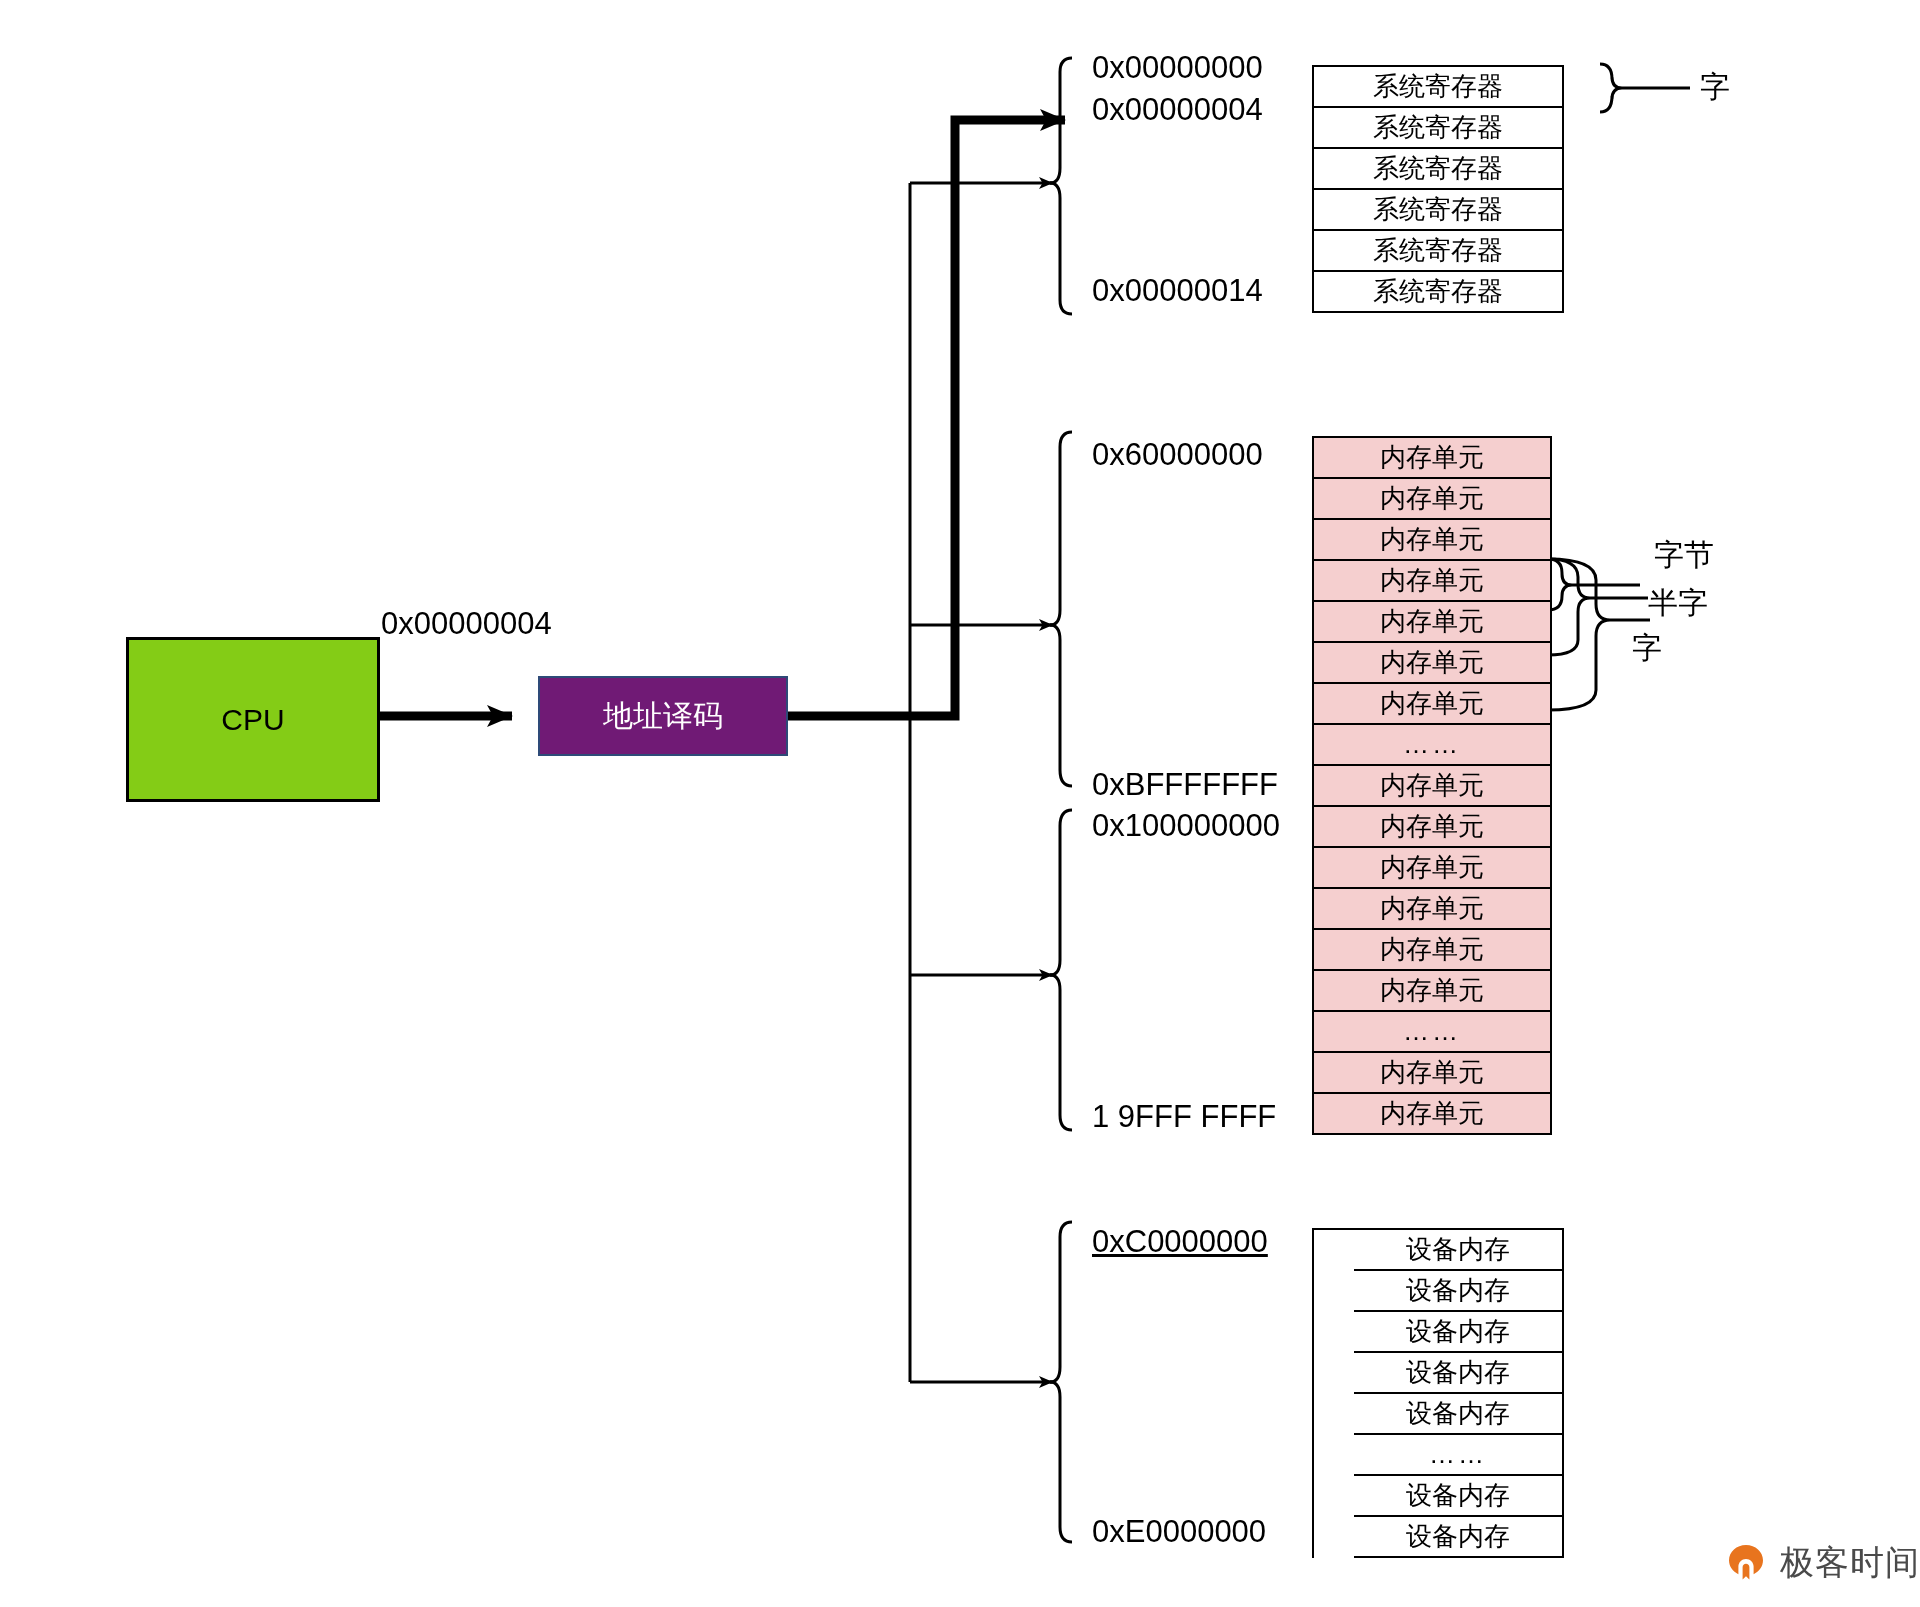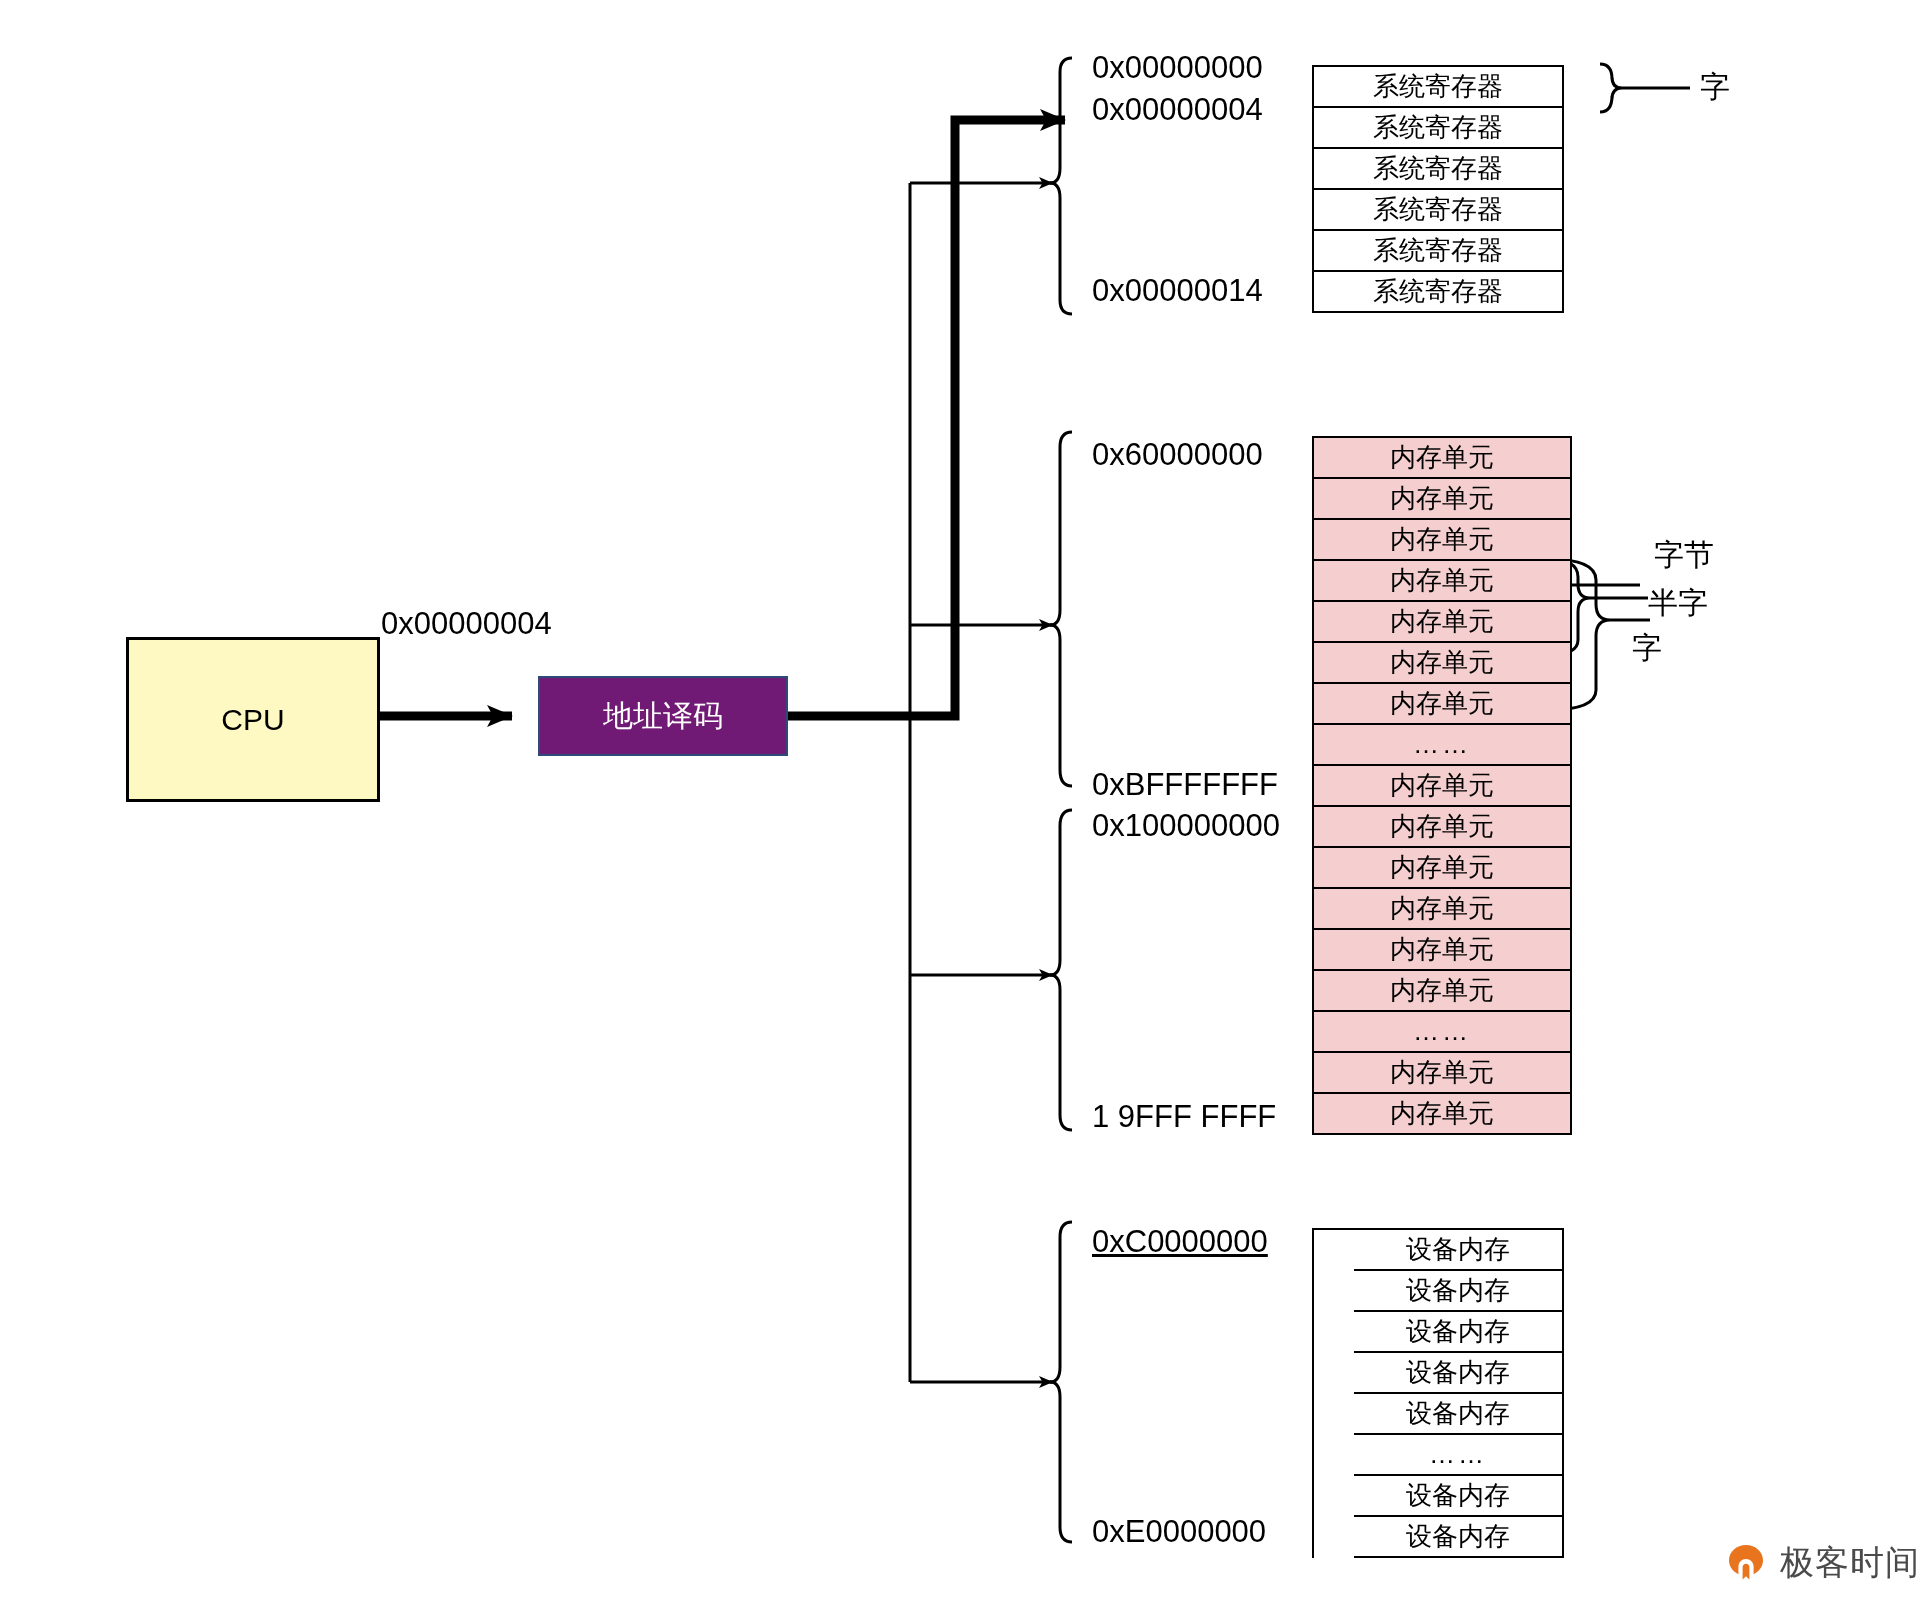--- a/index.html
+++ b/index.html
@@ -31,21 +31,21 @@
     display: flex;
     align-items: center;
     justify-content: center;
     text-align: center;
   }
   #cpu-box {
     left: 126px;
     top: 637px;
     width: 254px;
     height: 165px;
-    background: #fef9c3;
+    background: #84cc16;
     border: 3px solid #000000;
     font-size: 30px;
     color: #000000;
   }
   #decoder-box {
     left: 538px;
     top: 676px;
     width: 250px;
     height: 80px;
     background: #701a75;
@@ -69,21 +69,21 @@
     font-size: 26px;
     color: #000000;
     border-bottom: 2px solid #000000;
     white-space: nowrap;
   }
   .mem-cell.white { background: #ffffff; }
   .mem-cell.pink  { background: #f5cfcf; }
   .mem-cell.dots  { letter-spacing: 3px; }
 
   #reg-table  { left: 1288px; top: 65px;  width: 252px; }
-  #mem-table  { left: 1288px; top: 436px; width: 260px; }
+  #mem-table  { left: 1288px; top: 436px; width: 240px; }
   #dev-table  { left: 1288px; top: 1228px; width: 252px; padding-left: 40px; }
 
   
   .label {
     position: absolute;
     font-size: 30px;
     color: #000000;
     white-space: nowrap;
   }
   .label.addr { font-size: 31px; }

